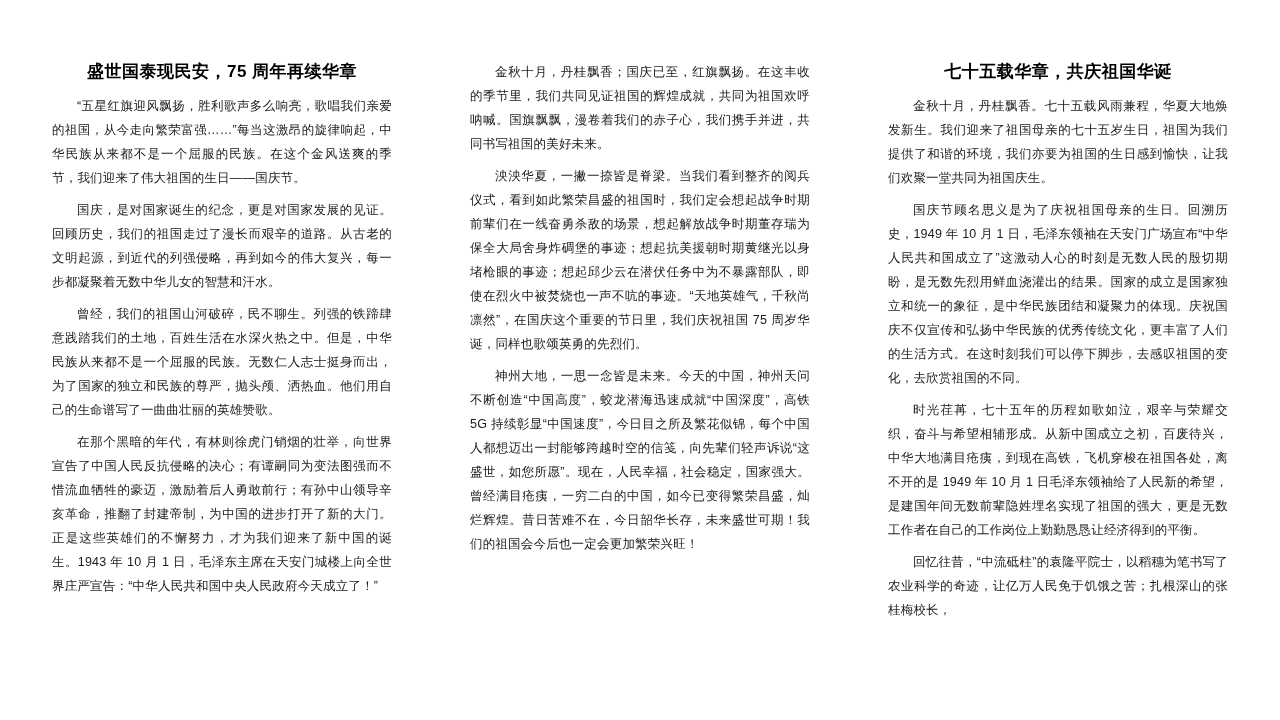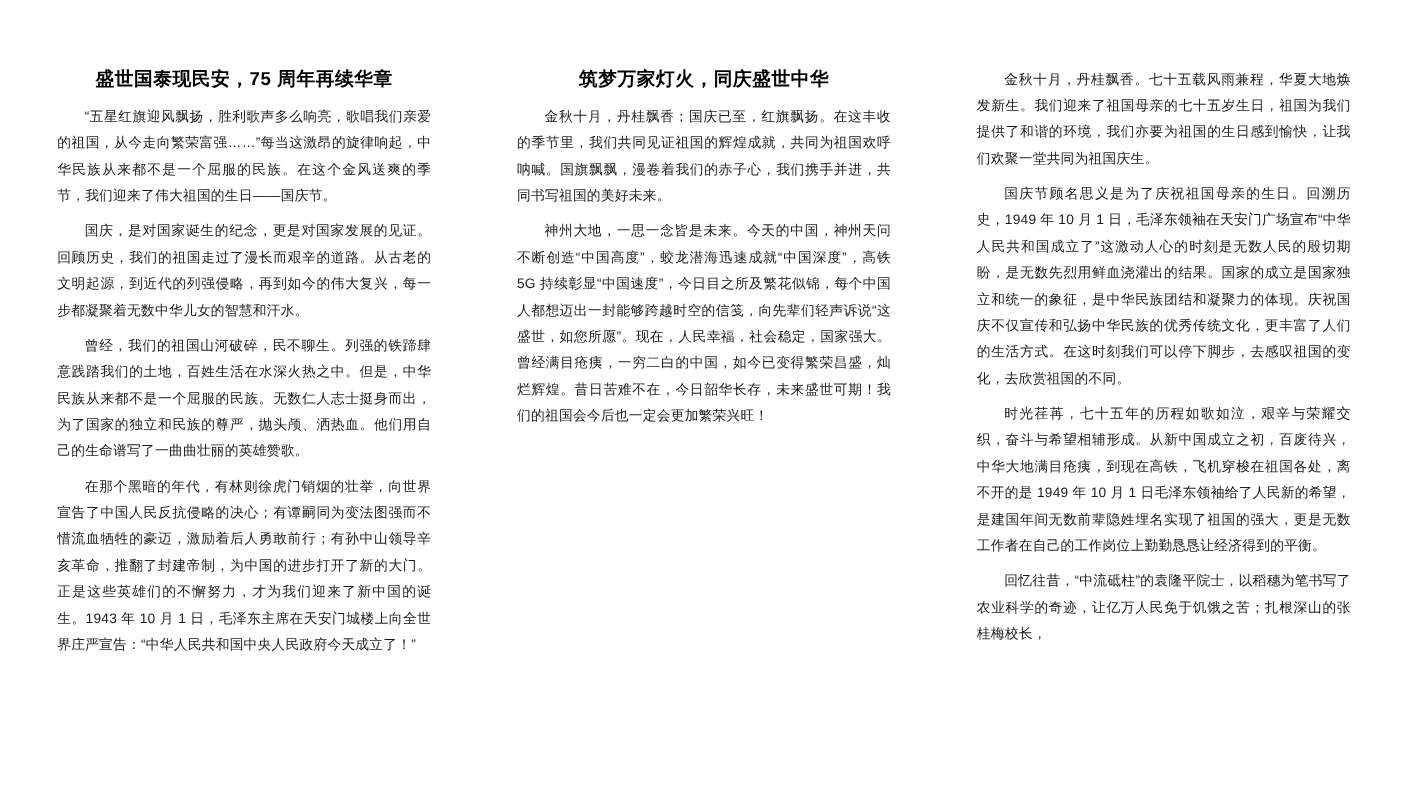--- a/index.html
+++ b/index.html
@@ -68,28 +68,29 @@
     <h1 class="article-title">盛世国泰现民安，75 周年再续华章</h1>
     <div class="article-body">
       <p>“五星红旗迎风飘扬，胜利歌声多么响亮，歌唱我们亲爱的祖国，从今走向繁荣富强……”每当这激昂的旋律响起，中华民族从来都不是一个屈服的民族。在这个金风送爽的季节，我们迎来了伟大祖国的生日——国庆节。</p>
       <p>国庆，是对国家诞生的纪念，更是对国家发展的见证。回顾历史，我们的祖国走过了漫长而艰辛的道路。从古老的文明起源，到近代的列强侵略，再到如今的伟大复兴，每一步都凝聚着无数中华儿女的智慧和汗水。</p>
       <p>曾经，我们的祖国山河破碎，民不聊生。列强的铁蹄肆意践踏我们的土地，百姓生活在水深火热之中。但是，中华民族从来都不是一个屈服的民族。无数仁人志士挺身而出，为了国家的独立和民族的尊严，抛头颅、洒热血。他们用自己的生命谱写了一曲曲壮丽的英雄赞歌。</p>
       <p>在那个黑暗的年代，有林则徐虎门销烟的壮举，向世界宣告了中国人民反抗侵略的决心；有谭嗣同为变法图强而不惜流血牺牲的豪迈，激励着后人勇敢前行；有孙中山领导辛亥革命，推翻了封建帝制，为中国的进步打开了新的大门。正是这些英雄们的不懈努力，才为我们迎来了新中国的诞生。1943 年 10 月 1 日，毛泽东主席在天安门城楼上向全世界庄严宣告：“中华人民共和国中央人民政府今天成立了！”</p>
     </div>
   </div>
 
   <div class="column col-2">
-    <h1 class="article-title">筑梦万家灯火，同庆盛世中华</h1>
     <div class="article-body">
       <p>金秋十月，丹桂飘香；国庆已至，红旗飘扬。在这丰收的季节里，我们共同见证祖国的辉煌成就，共同为祖国欢呼呐喊。国旗飘飘，漫卷着我们的赤子心，我们携手并进，共同书写祖国的美好未来。</p>
+      <p>泱泱华夏，一撇一捺皆是脊梁。当我们看到整齐的阅兵仪式，看到如此繁荣昌盛的祖国时，我们定会想起战争时期前辈们在一线奋勇杀敌的场景，想起解放战争时期董存瑞为保全大局舍身炸碉堡的事迹；想起抗美援朝时期黄继光以身堵枪眼的事迹；想起邱少云在潜伏任务中为不暴露部队，即使在烈火中被焚烧也一声不吭的事迹。“天地英雄气，千秋尚凛然”，在国庆这个重要的节日里，我们庆祝祖国 75 周岁华诞，同样也歌颂英勇的先烈们。</p>
       <p>神州大地，一思一念皆是未来。今天的中国，神州天问不断创造“中国高度”，蛟龙潜海迅速成就“中国深度”，高铁 5G 持续彰显“中国速度”，今日目之所及繁花似锦，每个中国人都想迈出一封能够跨越时空的信笺，向先辈们轻声诉说“这盛世，如您所愿”。现在，人民幸福，社会稳定，国家强大。曾经满目疮痍，一穷二白的中国，如今已变得繁荣昌盛，灿烂辉煌。昔日苦难不在，今日韶华长存，未来盛世可期！我们的祖国会今后也一定会更加繁荣兴旺！</p>
     </div>
   </div>
 
   <div class="column col-3">
+    <h1 class="article-title">七十五载华章，共庆祖国华诞</h1>
     <div class="article-body">
       <p>金秋十月，丹桂飘香。七十五载风雨兼程，华夏大地焕发新生。我们迎来了祖国母亲的七十五岁生日，祖国为我们提供了和谐的环境，我们亦要为祖国的生日感到愉快，让我们欢聚一堂共同为祖国庆生。</p>
       <p>国庆节顾名思义是为了庆祝祖国母亲的生日。回溯历史，1949 年 10 月 1 日，毛泽东领袖在天安门广场宣布“中华人民共和国成立了”这激动人心的时刻是无数人民的殷切期盼，是无数先烈用鲜血浇灌出的结果。国家的成立是国家独立和统一的象征，是中华民族团结和凝聚力的体现。庆祝国庆不仅宣传和弘扬中华民族的优秀传统文化，更丰富了人们的生活方式。在这时刻我们可以停下脚步，去感叹祖国的变化，去欣赏祖国的不同。</p>
       <p>时光荏苒，七十五年的历程如歌如泣，艰辛与荣耀交织，奋斗与希望相辅形成。从新中国成立之初，百废待兴，中华大地满目疮痍，到现在高铁，飞机穿梭在祖国各处，离不开的是 1949 年 10 月 1 日毛泽东领袖给了人民新的希望，是建国年间无数前辈隐姓埋名实现了祖国的强大，更是无数工作者在自己的工作岗位上勤勤恳恳让经济得到的平衡。</p>
       <p>回忆往昔，“中流砥柱”的袁隆平院士，以稻穗为笔书写了农业科学的奇迹，让亿万人民免于饥饿之苦；扎根深山的张桂梅校长，</p>
     </div>
   </div>
 
 </div>
 

